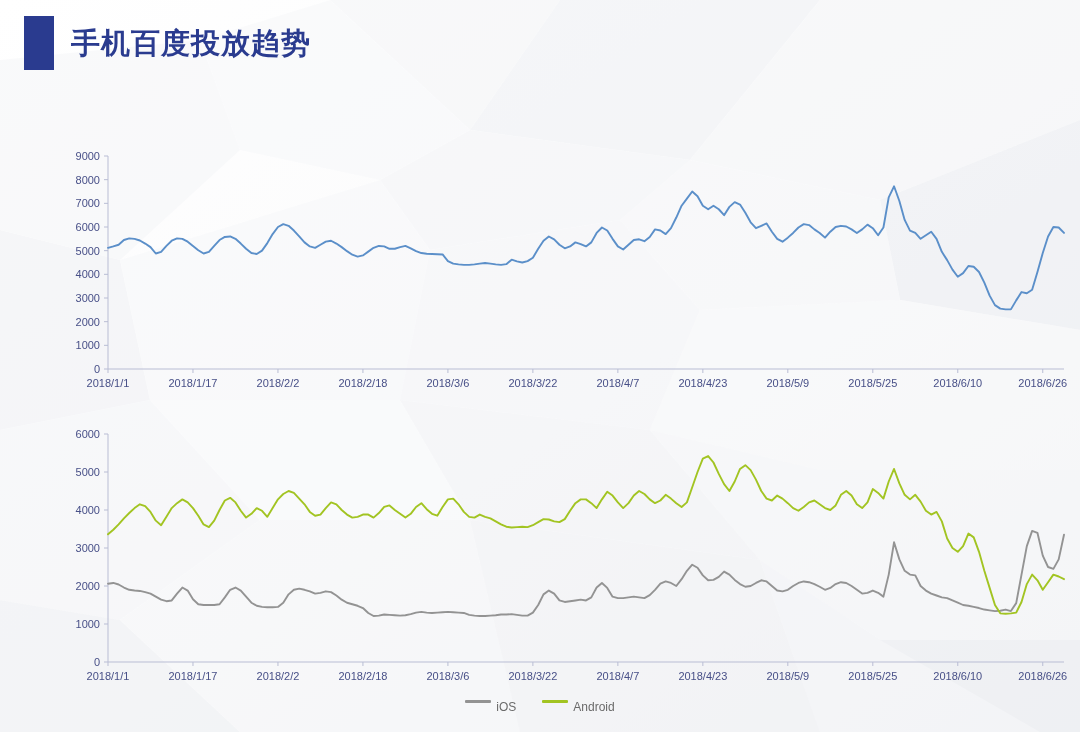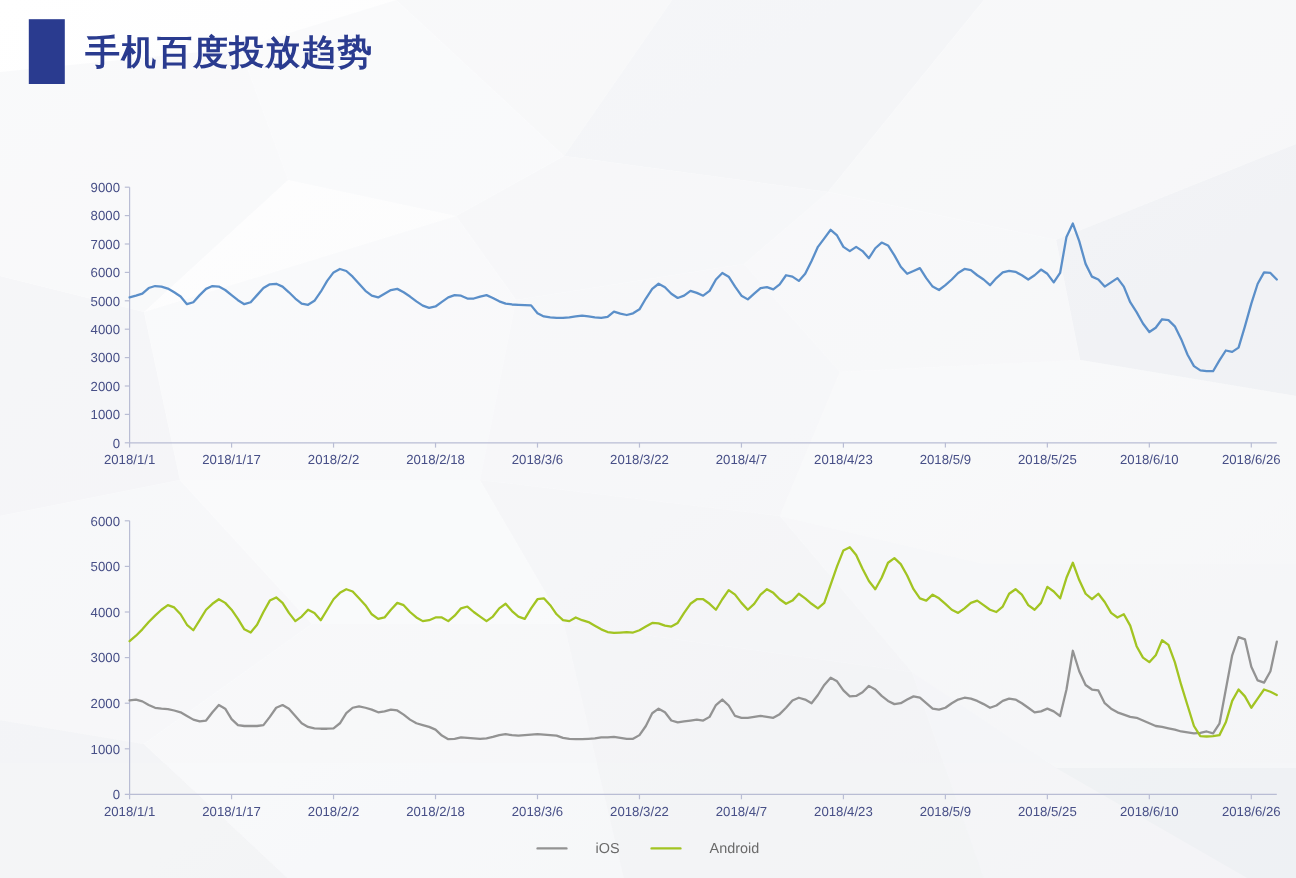--- a/index.html
+++ b/index.html
@@ -105,22 +105,22 @@
     right: 0;
     top: 700px;
     display: flex;
     justify-content: center;
     align-items: center;
     gap: 26px;
     z-index: 3;
   }
   .legend-item {
     display: flex;
-    align-items: center;
-    gap: 23px;
+    align-items: flex-start;
+    gap: 5px;
   }
   .legend-swatch {
     width: 26px;
     height: 2.5px;
     border-radius: 1px;
   }
   .legend-label {
     font-size: 12px;
     color: #6a6a6a;
     font-family: "Liberation Sans", "DejaVu Sans", sans-serif;

